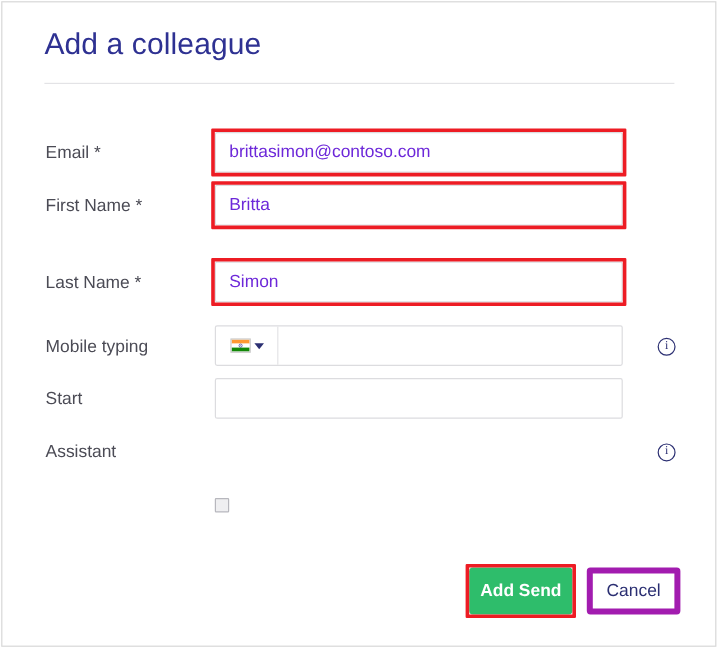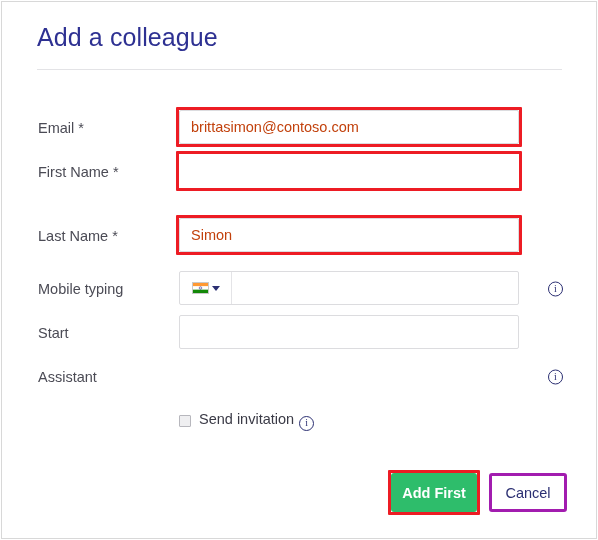--- a/index.html
+++ b/index.html
@@ -65,21 +65,21 @@
   }
   .field-input {
     position: absolute;
     left: 177px; top: 0;
     width: 340px; height: 34px;
     border: 1px solid #dcdcdf;
     border-radius: 2px;
     background: #fff;
     font-family: "Liberation Sans", sans-serif;
     font-size: 14.5px;
-    color: #c2410c;
+    color: #6d28d9;
     padding: 0 11px;
     outline: none;
   }
   .field-input::placeholder { color: #9d9da4; }
 
   
   .annot-box {
     position: absolute;
     border: 3px solid #ed1c24;
     pointer-events: none;
@@ -203,21 +203,21 @@
   }
   .annot-addbtn {
     left: 386px; top: 468px;
     width: 92px; height: 45px;
   }
   .btn-cancel {
     position: absolute;
     left: 487px; top: 471px;
     width: 78px; height: 39px;
     background: #ffffff;
-    border: 3px solid #a21caf;
+    border: 5px solid #a21caf;
     border-radius: 3px;
     color: #2b2f72;
     font-family: "Liberation Sans", sans-serif;
     font-size: 14.5px;
     cursor: pointer;
   }
 </style>
 </head>
 <body>
 
@@ -231,20 +231,21 @@
   <div class="form-area">
 
     <div class="form-row" style="top:40px">
       <span class="field-label">Email *</span>
       <input class="field-input" type="text" value="brittasimon@contoso.com" style="">
       <div class="annot-box annot-field"></div>
     </div>
 
     <div class="form-row" style="top:84px">
       <span class="field-label">First Name *</span>
+      <input class="field-input" type="text" value="Britta" style="">
       <div class="annot-box annot-field"></div>
     </div>
 
     <div class="form-row" style="top:148px">
       <span class="field-label">Last Name *</span>
       <input class="field-input" type="text" value="Simon" style="">
       <div class="annot-box annot-field"></div>
     </div>
 
     <div class="form-row" style="top:201px">
@@ -270,22 +271,21 @@
       <input class="field-input" type="text" value="" style="">
     </div>
 
     <div class="form-row" style="top:289px">
       <span class="field-label">Assistant</span>
       <div class="info-icon">i</div>
     </div>
 
     <div class="check-row" style="top:341px">
       <span class="checkbox"></span>
-      <span class="check-label"><span>Send invitation</span><span class="info-inline">i</span></span>
     </div>
 
   </div>
 
-  <button class="btn-add">Add First</button>
+  <button class="btn-add">Add Send</button>
   <div class="annot-box annot-addbtn"></div>
   <button class="btn-cancel">Cancel</button>
 
 </div>
 
 </body></html>

